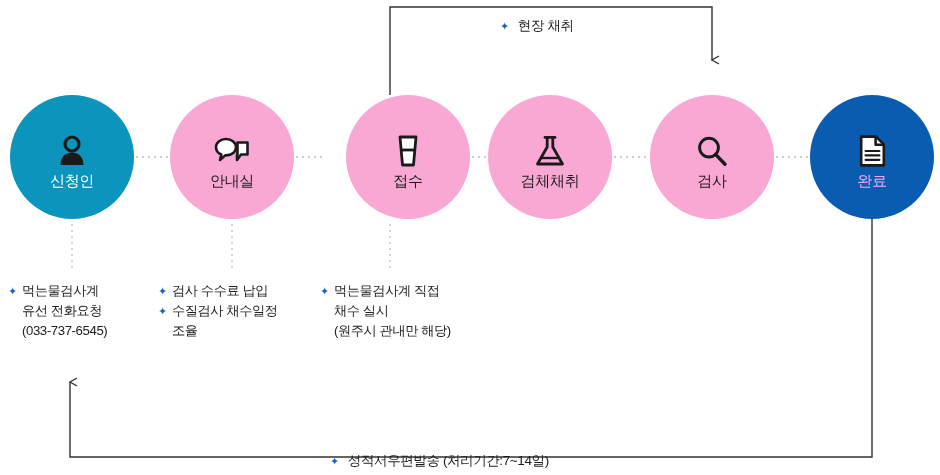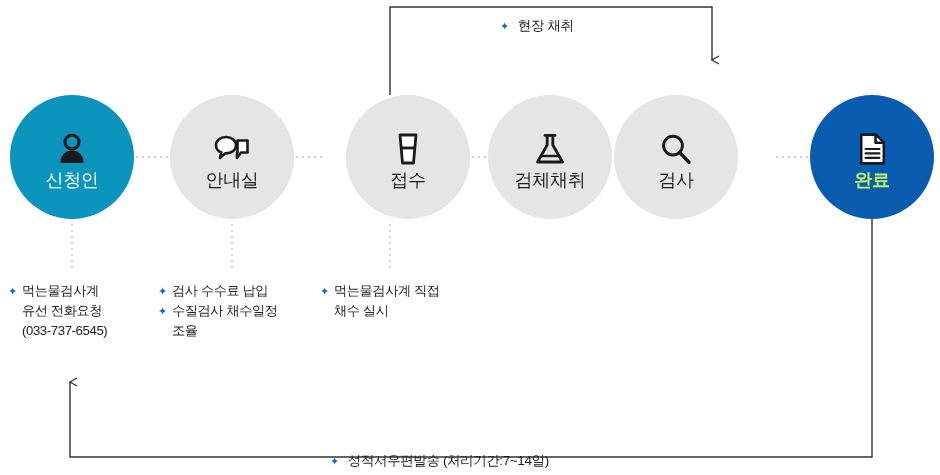--- a/index.html
+++ b/index.html
@@ -39,31 +39,31 @@
   }
   .step .ico {
     display: block;
     height: 40px;
     display: flex;
     align-items: flex-end;
     justify-content: center;
     margin-bottom: 6px;
   }
   .step .lbl {
-    font-size: 18px;
+    font-size: 15px;
     letter-spacing: -0.3px;
     line-height: 1;
     font-weight: 500;
   }
-  .step.pale { background: #e5e5e5; }
+  .step.pale { background: #f9a8d4; }
   .step.pale .lbl { color: #1c1c1c; }
   .step.teal { background: #0b95bd; }
   .step.teal .lbl { color: #ffffff; }
   .step.navy { background: #0a5cb0; }
-  .step.navy .lbl { color: #bef264; font-weight: bold; }
+  .step.navy .lbl { color: #f0abfc; }
 
   
   .note {
     position: absolute;
     font-size: 13.2px;
     line-height: 20px;
     color: #222222;
     letter-spacing: -0.4px;
     white-space: nowrap;
   }
@@ -96,21 +96,21 @@
     font-size: 11px;
     margin-right: 9px;
   }
   .arrow-cap.bottom { font-size: 13.5px; }
 
   
   #step-0 { left: 10px;  top: 95px; }
   #step-1 { left: 170px; top: 95px; }
   #step-2 { left: 346px; top: 95px; }
   #step-3 { left: 488px; top: 95px; }
-  #step-4 { left: 614px; top: 95px; }
+  #step-4 { left: 650px; top: 95px; }
   #step-5 { left: 810px; top: 95px; }
 
   #note-0 { left: 8px;   top: 281px; }
   #note-1 { left: 158px; top: 281px; }
   #note-2 { left: 320px; top: 281px; }
 
   #cap-top    { left: 500px; top: 17px; }
   #cap-bottom { left: 330px; top: 452px; }
 </style>
 </head>
@@ -240,20 +240,21 @@
       </span>
     </div>
   </div>
 
   <div class="note" id="note-2">
     <div class="li">
       <span class="bullet">✦</span>
       <span class="txt">
         <span style="display:block">먹는물검사계 직접</span>
         <span style="display:block">채수 실시</span>
+        <span style="display:block">(원주시 관내만 해당)</span>
       </span>
     </div>
   </div>
 
   <div class="arrow-cap" id="cap-top">
     <span class="bullet">✦</span>
     <span>현장 채취</span>
   </div>
 
   <div class="arrow-cap bottom" id="cap-bottom">

